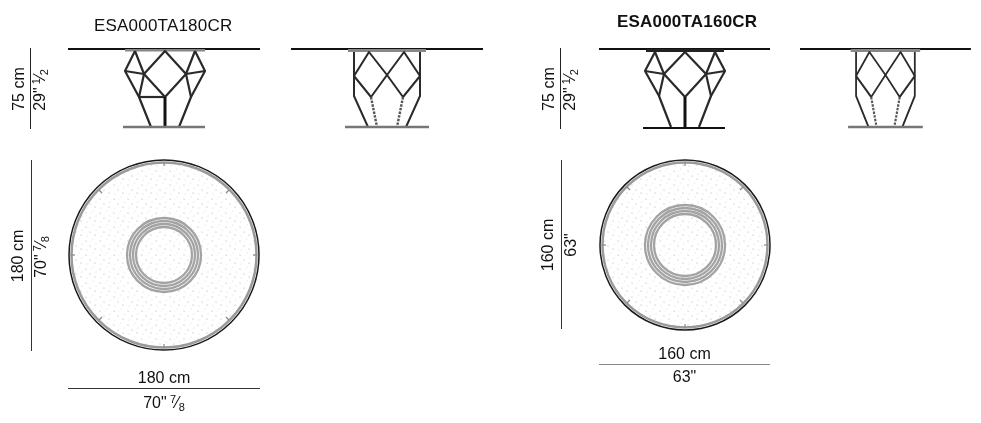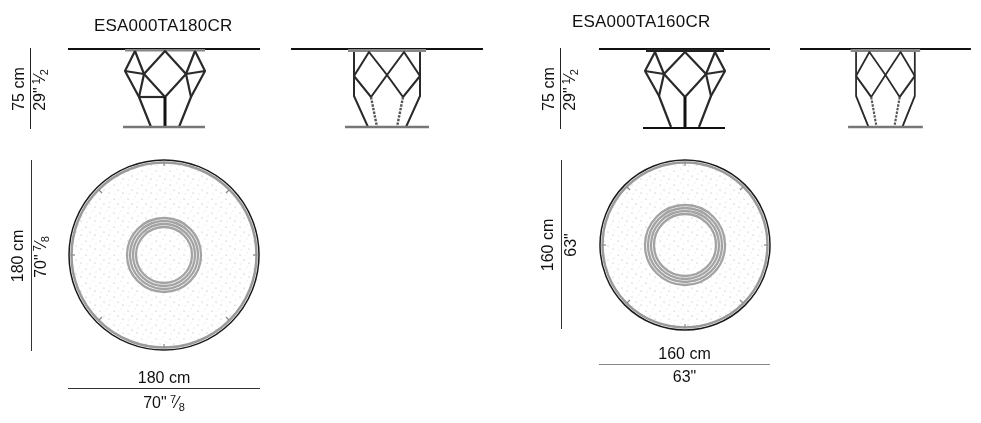--- a/index.html
+++ b/index.html
@@ -27,21 +27,21 @@
 <div class="abs dimtxt rot" style="left:-15px;top:247px;width:66px;">180 cm</div>
 <div class="abs dimtxt rot frac" style="left:8px;top:247px;width:66px;">
   <span>70"</span> <sup>7</sup>⁄<sub>8</sub>
 </div>
 
 <div class="abs dimtxt" style="left:68px;top:369px;width:192px;text-align:center;">180 cm</div>
 <div class="abs dimtxt frac" style="left:68px;top:393px;width:192px;text-align:center;">
   <span>70"</span> <sup>7</sup>⁄<sub>8</sub>
 </div>
 
-<div class="abs title" style="left:572px;top:12px;">ESA000TA160CR</div>
+<div class="abs title" style="left:617px;top:12px;font-weight:bold;">ESA000TA160CR</div>
 
 <div class="abs dimtxt rot" style="left:521px;top:80px;width:56px;">75 cm</div>
 <div class="abs dimtxt rot frac" style="left:542px;top:80px;width:56px;">
   <span>29"</span> <sup>1</sup>⁄<sub>2</sub>
 </div>
 
 <div class="abs dimtxt rot" style="left:515px;top:236px;width:66px;">160 cm</div>
 <div class="abs dimtxt rot" style="left:538px;top:236px;width:66px;">63"</div>
 
 <div class="abs dimtxt" style="left:599px;top:345px;width:171px;text-align:center;">160 cm</div>

